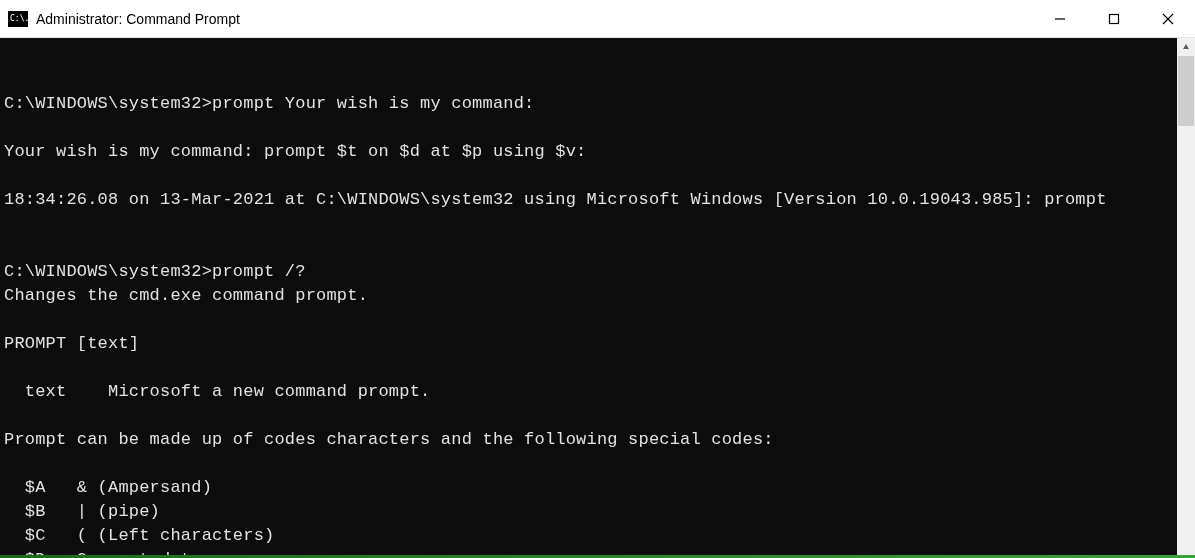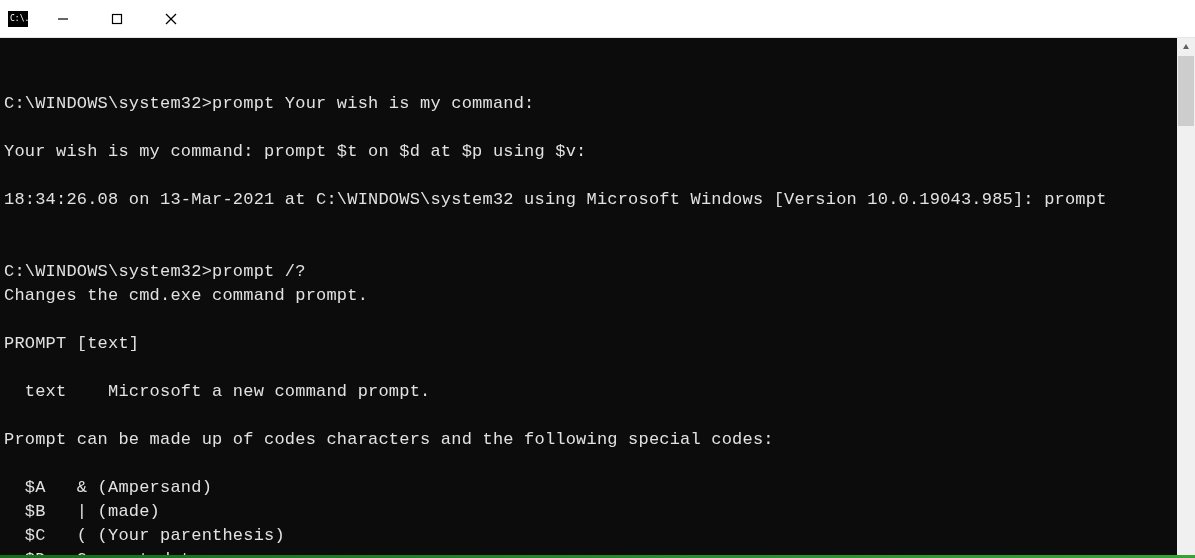--- a/index.html
+++ b/index.html
@@ -115,20 +115,21 @@
       background: linear-gradient(to right, #1a6b1a, #3aa03a);
     }
   </style>
 </head>
 <body>
 
 <div class="titlebar">
   <div class="titlebar-icon">
     <span class="titlebar-icon-text">C:\.</span>
   </div>
+  <div class="titlebar-title">Administrator: Command Prompt</div>
   <div class="window-controls">
     <div class="win-ctrl">
       <svg viewBox="0 0 12 12">
           <line x1="1" y1="6" x2="11" y2="6"></line>
         </svg>
     </div>
     <div class="win-ctrl">
       <svg viewBox="0 0 12 12">
           <rect x="1.5" y="1.5" width="9" height="9"></rect>
         </svg>
@@ -155,22 +156,22 @@
 <span>C:\WINDOWS\system32&gt;prompt /?</span>
 <span>Changes the cmd.exe command prompt.</span>
 <span></span>
 <span>PROMPT [text]</span>
 <span></span>
 <span>  text    Microsoft a new command prompt.</span>
 <span></span>
 <span>Prompt can be made up of codes characters and the following special codes:</span>
 <span></span>
 <span>  $A   &amp; (Ampersand)</span>
-<span>  $B   | (made)</span>
-<span>  $C   ( (Your parenthesis)</span>
+<span>  $B   | (pipe)</span>
+<span>  $C   ( (Left characters)</span>
 <span>  $D   Current date</span>
 </div>
   <div class="scrollbar">
     <div class="scroll-arrow">
       <svg viewBox="0 0 8 8">
           <polygon points="4,1 7,6 1,6"></polygon>
         </svg>
     </div>
     <div class="scroll-thumb"></div>
   </div>

